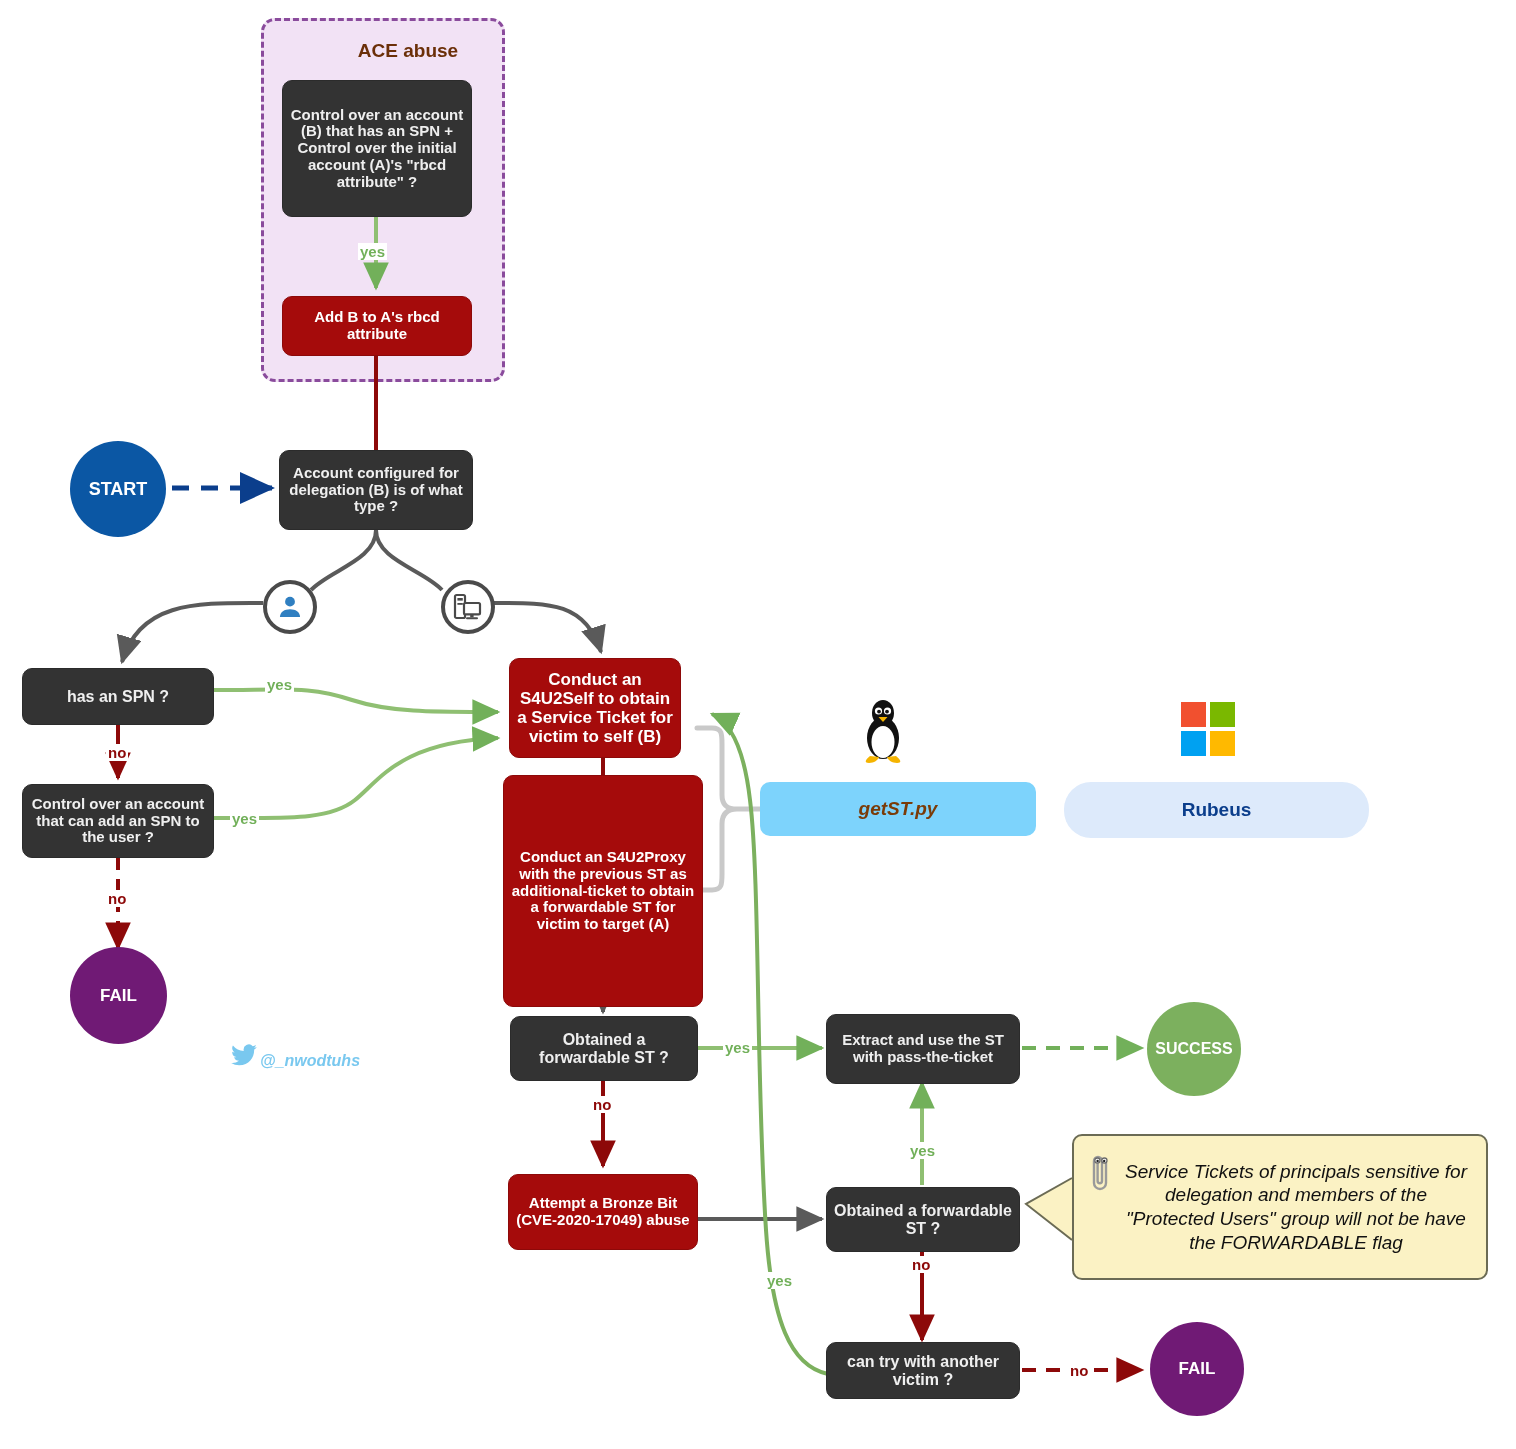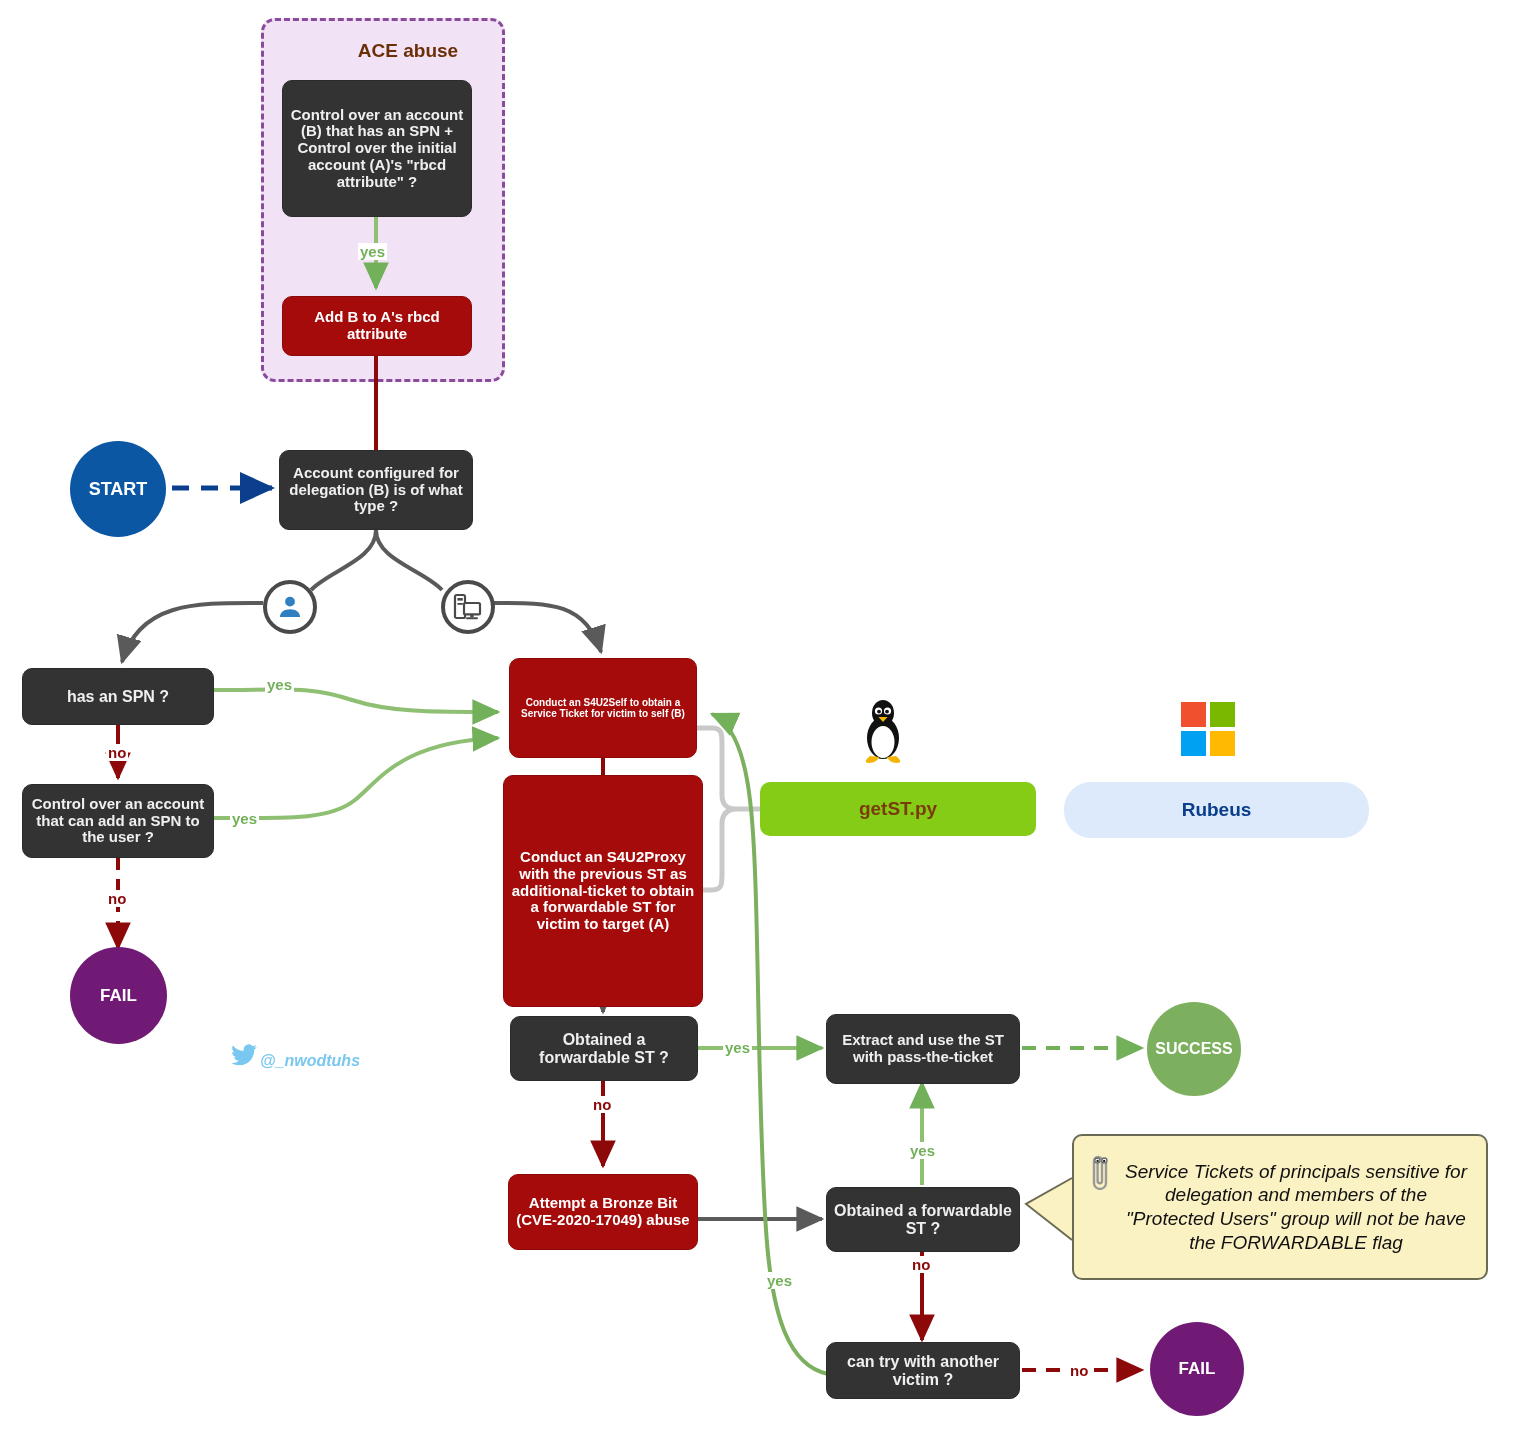--- a/index.html
+++ b/index.html
@@ -16,21 +16,21 @@
   .start-c{background:#0b57a4;}
   .fail-c{background:#701a75;}
   .succ-c{background:#7cb05e;}
 
   .group-box{position:absolute;background:#f2e2f5;border:3px dashed #8a4b9c;border-radius:14px;}
   .group-title{position:absolute;width:100%;text-align:center;color:#6b2f08;
                font-weight:bold;font-size:19px;margin-left:28px;}
 
   .tool-pill{position:absolute;border-radius:10px;display:flex;align-items:center;
              justify-content:center;font-weight:bold;font-size:19px;}
-  .tool-getst{background:#84cc16;color:#7a3b08;}
+  .tool-getst{background:#7dd3fc;color:#7a3b08;font-style:italic;}
   .tool-rubeus{background:#ddeafb;color:#0b3e8c;}
 
   .icon-node{position:absolute;width:46px;height:46px;border-radius:50%;background:#fff;
              border:4px solid #4a4a4a;display:flex;align-items:center;justify-content:center;}
 
   .edge-label{position:absolute;font-weight:bold;font-size:15px;background:#fff;
               padding:0 2px;white-space:nowrap;}
   .lbl-yes{color:#72b05a;}
   .lbl-no{color:#8d0909;}
 
@@ -166,21 +166,21 @@
       <rect x="13" y="24.2" width="12" height="2" rx="1" fill="#4a4a4a"></rect>
     </svg>
   </div>
 
   <div class="node dark" style="left:22px;top:668px;width:192px;height:57px;font-size:16px;padding:4px 6px;">has an SPN ?</div>
 
   <div class="node dark" style="left:22px;top:784px;width:192px;height:74px;font-size:15px;padding:4px 6px;">Control over an account that can add an SPN to the user ?</div>
 
   <div class="circ fail-c" style="position:absolute;left:70px;top:947px;width:97px;height:97px;font-size:17px;">FAIL</div>
 
-  <div class="node red" style="left:509px;top:658px;width:188px;height:100px;font-size:10px;padding:4px 6px;">Conduct an S4U2Self to obtain a Service Ticket for victim to self (B)</div>
+  <div class="node red" style="left:509px;top:658px;width:172px;height:100px;font-size:17px;padding:4px 6px;">Conduct an S4U2Self to obtain a Service Ticket for victim to self (B)</div>
 
   <div class="node red" style="left:503px;top:775px;width:200px;height:232px;font-size:15px;padding:4px 4px;">Conduct an S4U2Proxy with the previous ST as additional-ticket to obtain a forwardable ST for victim to target (A)</div>
 
   <div class="node dark" style="left:510px;top:1016px;width:188px;height:65px;font-size:16px;padding:4px 6px;">Obtained a forwardable ST ?</div>
 
   <div class="node red" style="left:508px;top:1174px;width:190px;height:76px;font-size:15px;padding:4px 6px;">Attempt a Bronze Bit (CVE-2020-17049) abuse</div>
 
   <div class="node dark" style="left:826px;top:1187px;width:194px;height:65px;font-size:16px;padding:4px 6px;">Obtained a forwardable ST ?</div>
 
   <div class="node dark" style="left:826px;top:1014px;width:194px;height:70px;font-size:15px;padding:4px 6px;">Extract and use the ST with pass-the-ticket</div>

